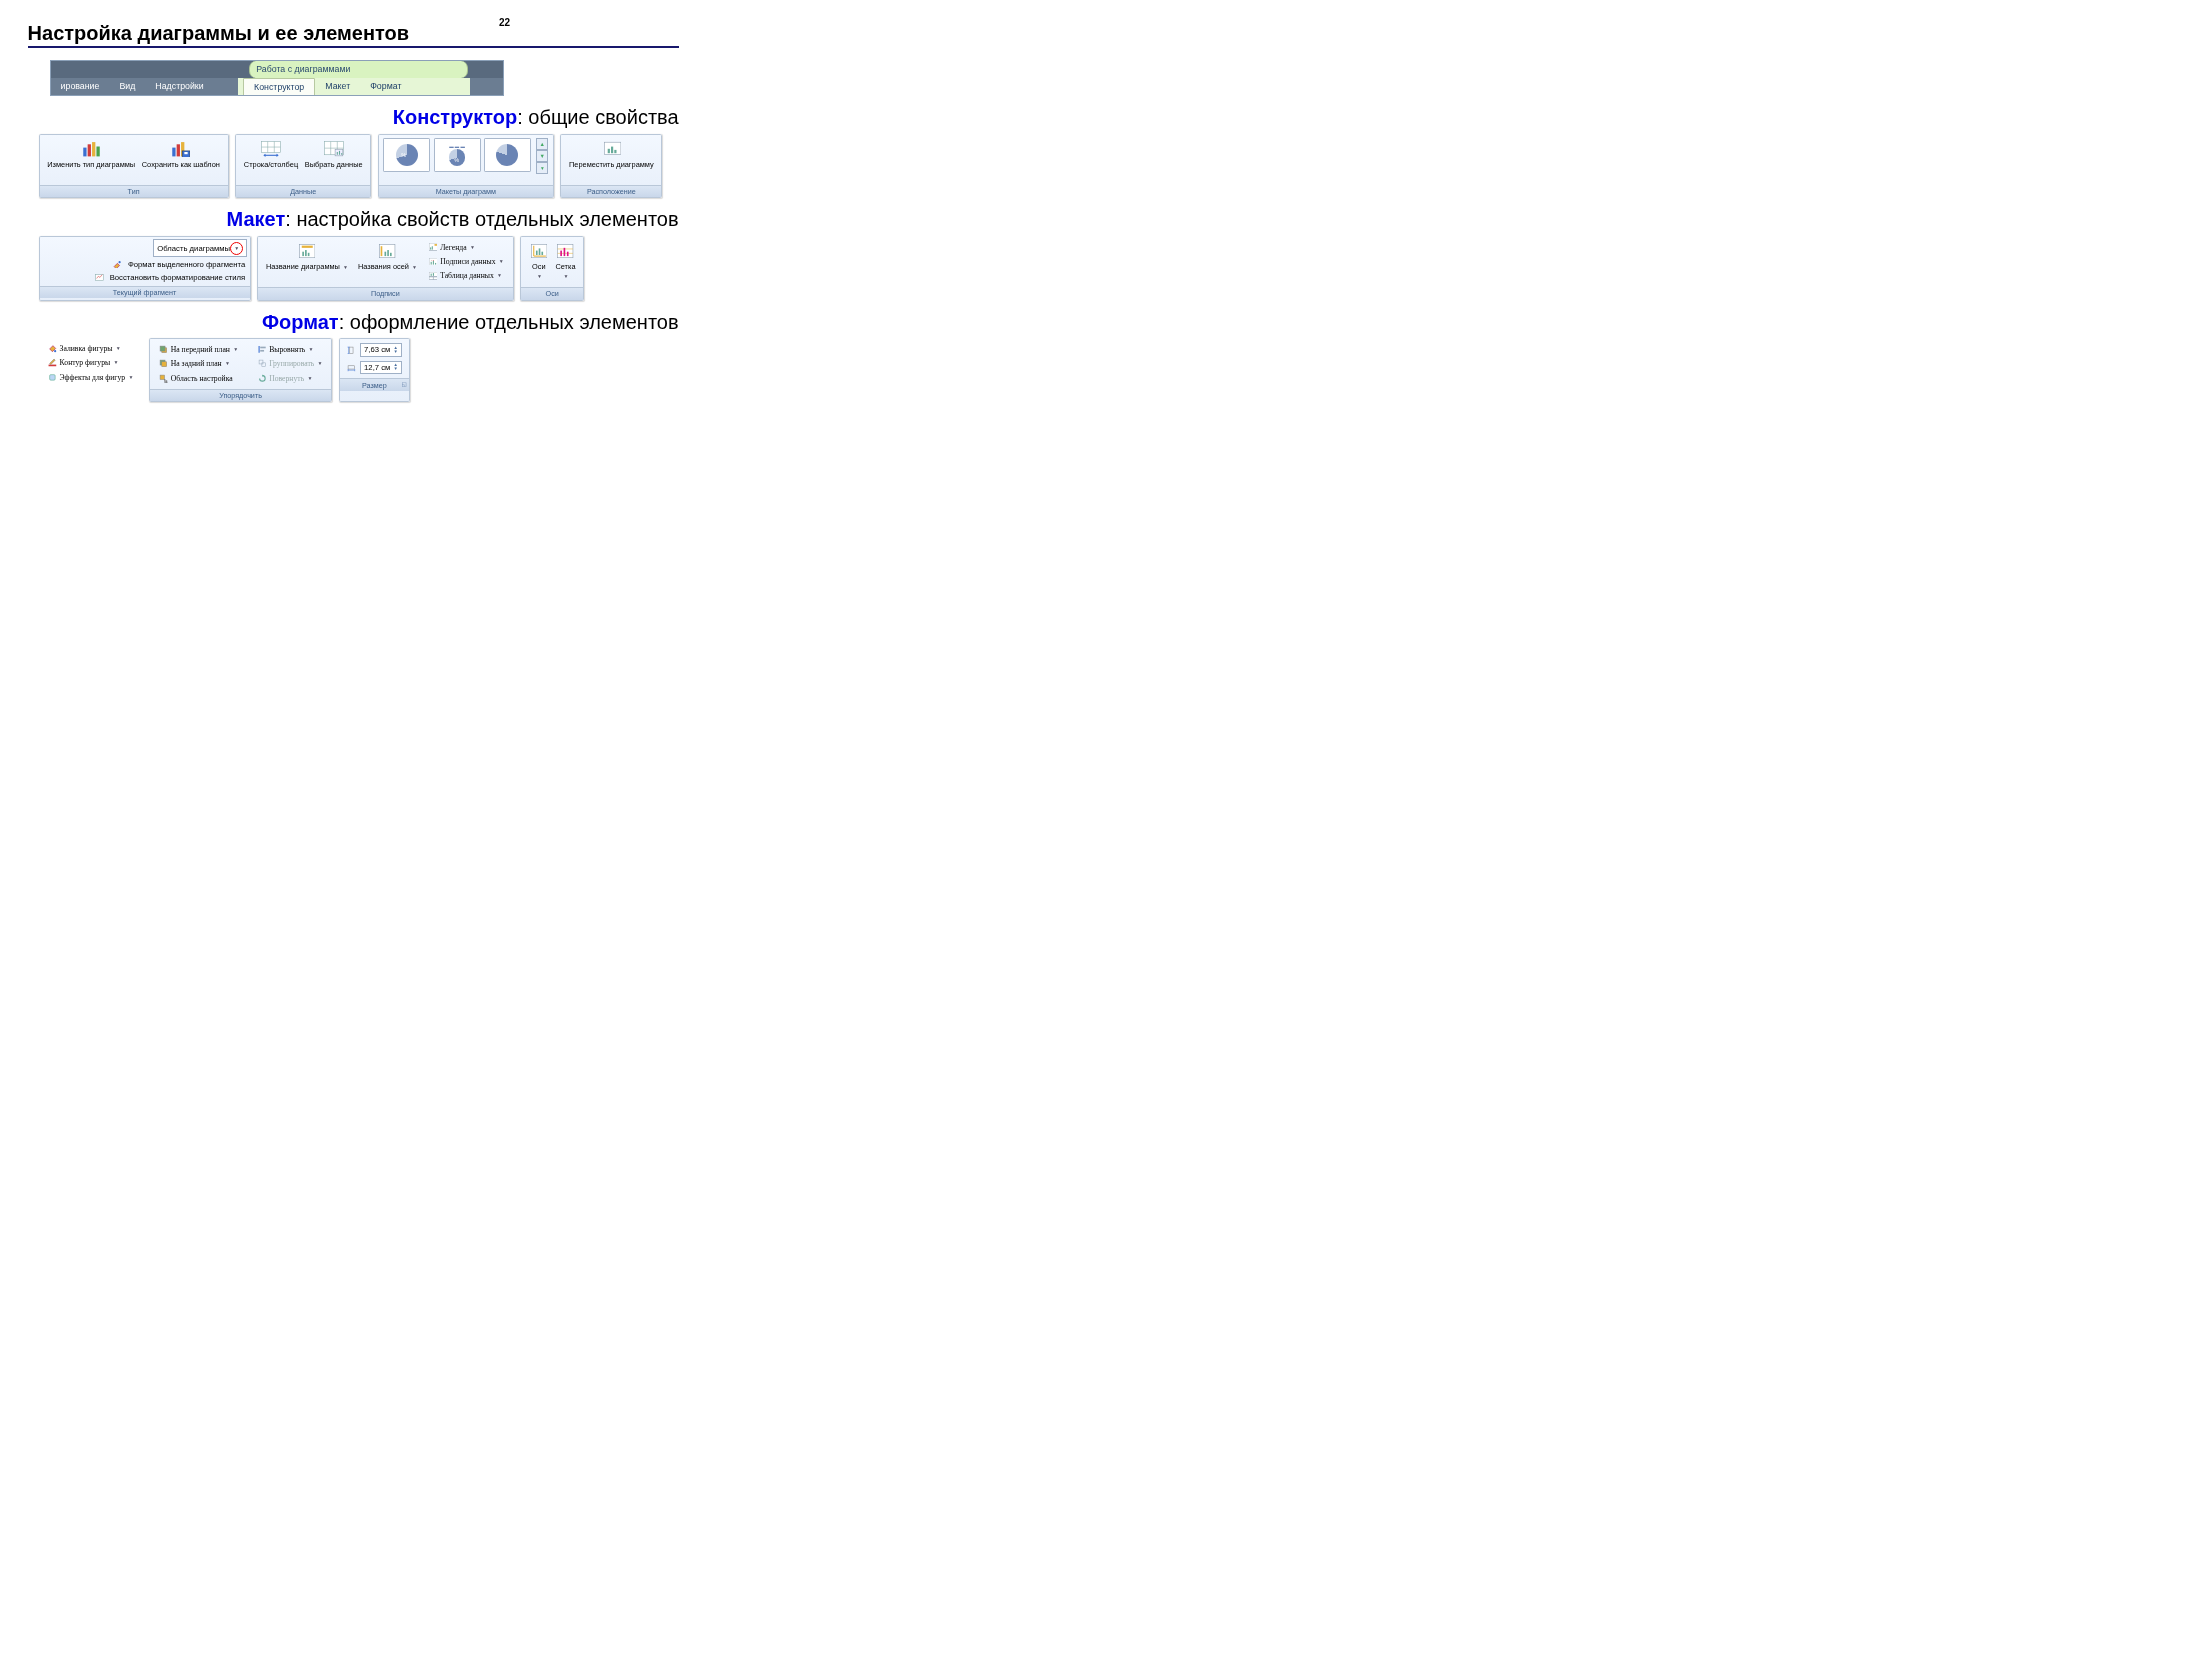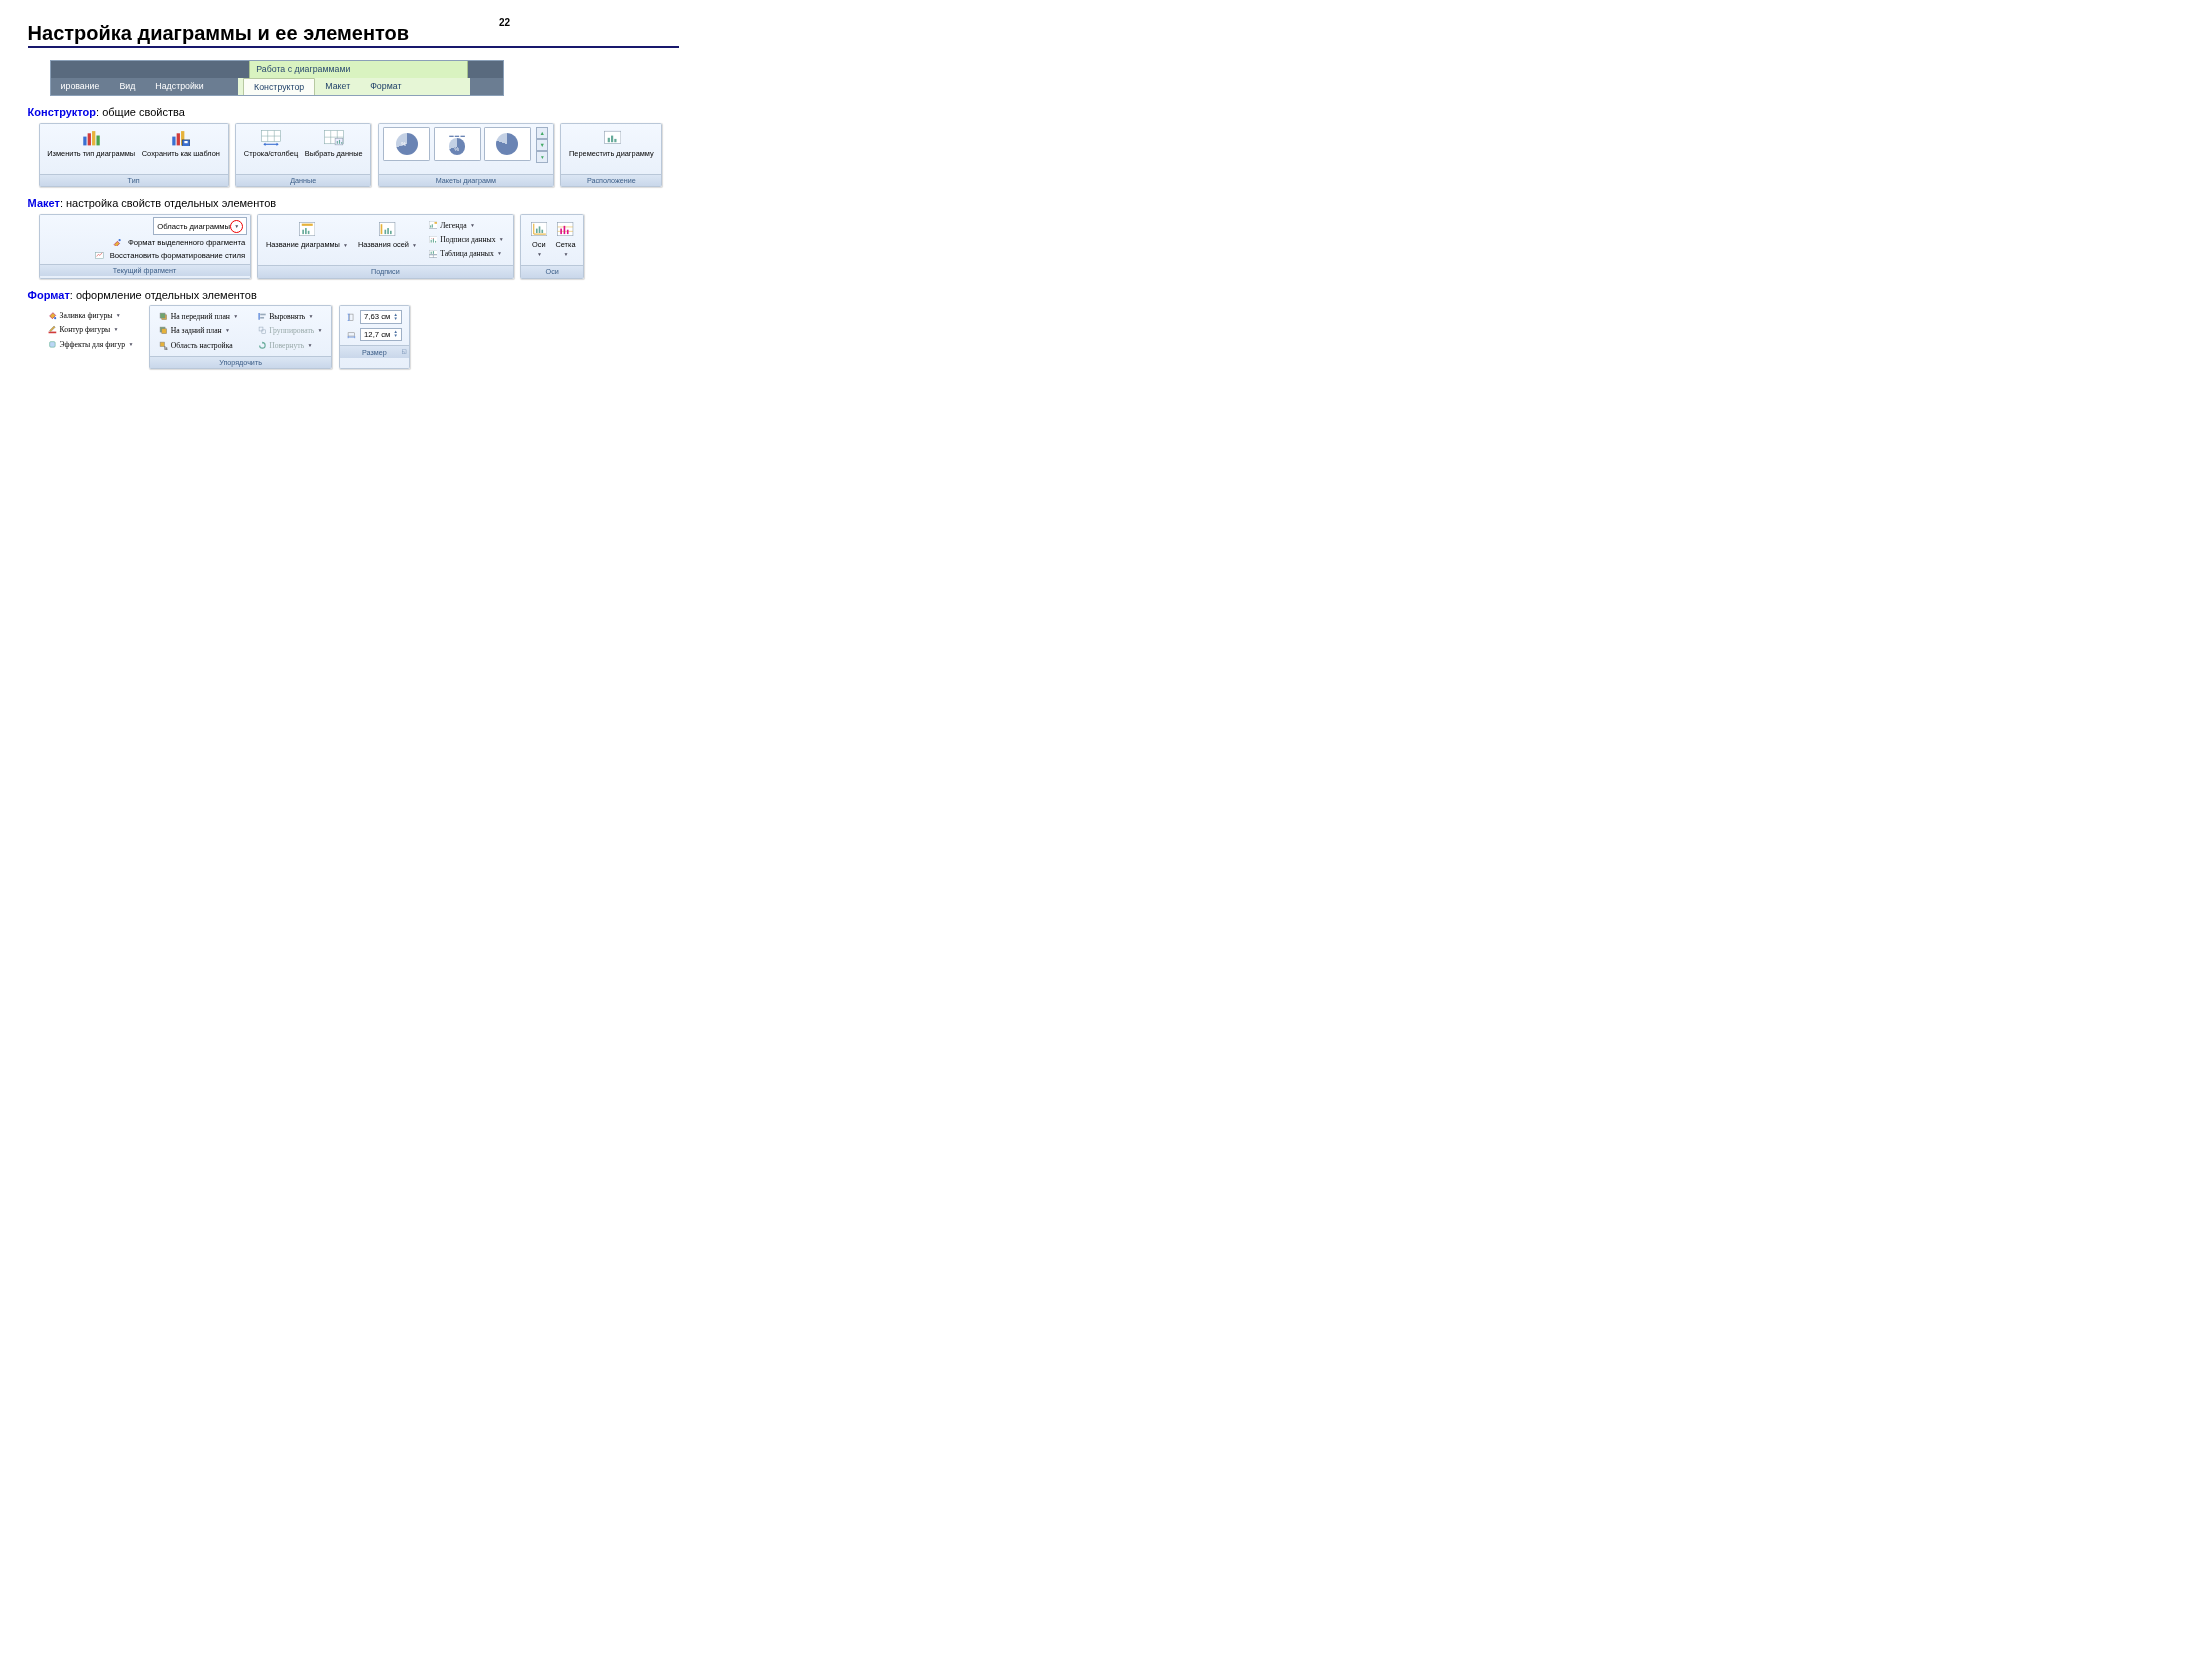--- a/index.html
+++ b/index.html
@@ -21,40 +21,42 @@
     font-size: 20px;
     font-weight: bold;
     margin: 0 0 1px 0;
   }
   hr.rule {
     border: none;
     border-top: 2.2px solid #18186c;
     margin: 0 0 12px 0;
   }
   .section-label {
-    font-size: 11px;
+    font-size: 20px;
     margin: 10px 0 4.4px 0;
+    text-align: right;
   }
   .section-label .kw { color: #0000e6; font-weight: bold; }
   
   .ribbon-top {
     margin-left: 22px;
     width: 452px;
     border: 0.6px solid #8ba0b8;
     background: #596a7e;
     font-size: 8.8px;
   }
   .ribbon-top .context {
     margin-left: 198px;
     width: 204px;
     background: #d9f3c0;
     border-left: 0.6px solid #a8c28f;
     border-right: 0.6px solid #a8c28f;
     padding: 3.3px 6.6px;
     color: #2a4a6f;
+    border-radius: 7px;
   }
   .ribbon-top .tabs {
     display: flex;
     background: #6b7d92;
     color: #fff;
     height: 17.6px;
     line-height: 17.6px;
   }
   .ribbon-top .tab {
     padding: 0 10px;

